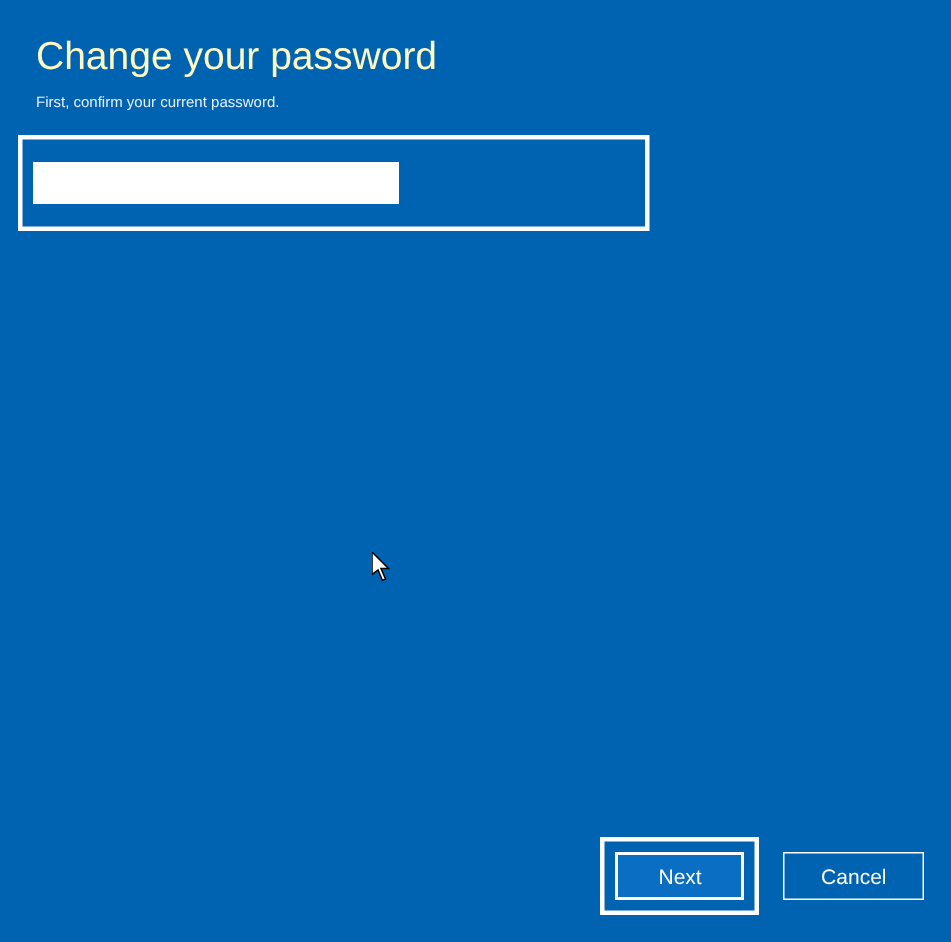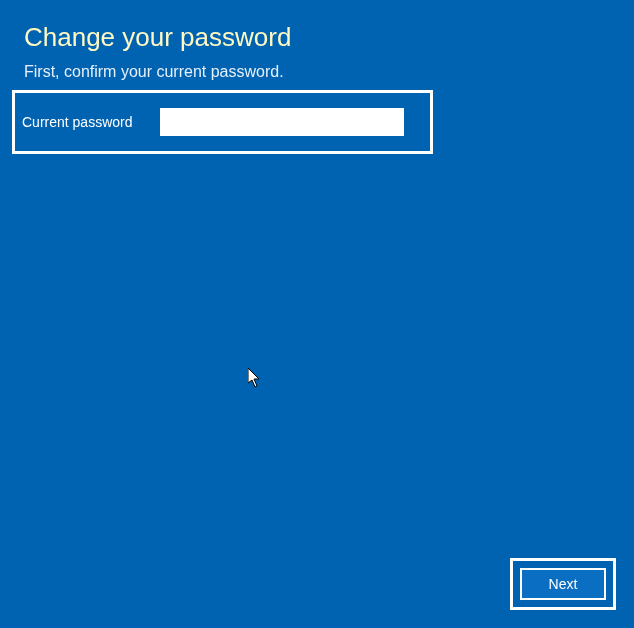--- a/index.html
+++ b/index.html
@@ -19,21 +19,21 @@
     .header {
       padding: 22px 24px 0 24px;
     }
     .title {
       font-size: 26px;
       font-weight: 400;
       color: #fef9c3;
       line-height: 1.2;
     }
     .subtitle {
-      font-size: 16px;
+      font-size: 10px;
       font-weight: 400;
       color: #e6f0fa;
       margin-top: 10px;
     }
     .highlight-box {
       position: absolute;
       top: 90px;
       left: 12px;
       width: 421px;
       height: 64px;
@@ -108,27 +108,27 @@
 <body>
 
 <div class="header">
   <h1 class="title">Change your password</h1>
   <p class="subtitle">First, confirm your current password.</p>
 </div>
 
 <div class="highlight-box"></div>
 
 <div class="field-row">
-  <label class="field-label">Current password</label>
   <input type="password" class="field-input" value="" style="">
 </div>
 
 <div class="cursor">
   <svg width="14" height="20" viewBox="0 0 14 20">
     <path d="M0,0 L0,15 L4,12 L7,19 L9,18 L6,11 L11,11 Z" fill="#ffffff" stroke="#000000" stroke-width="1"></path>
   </svg>
 </div>
 
 <div class="button-bar">
   <div class="highlight-next">
     <button class="btn btn-primary">Next</button>
   </div>
+  <button class="btn">Cancel</button>
 </div>
 
 </body></html>

